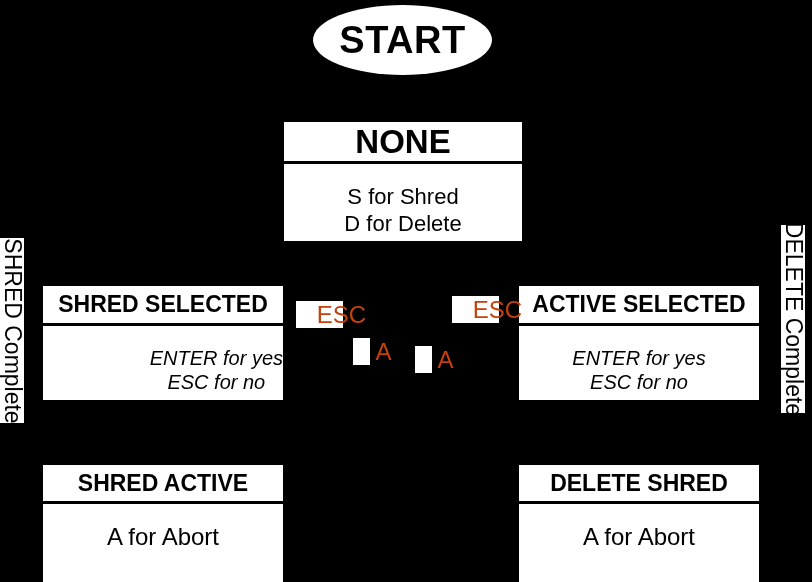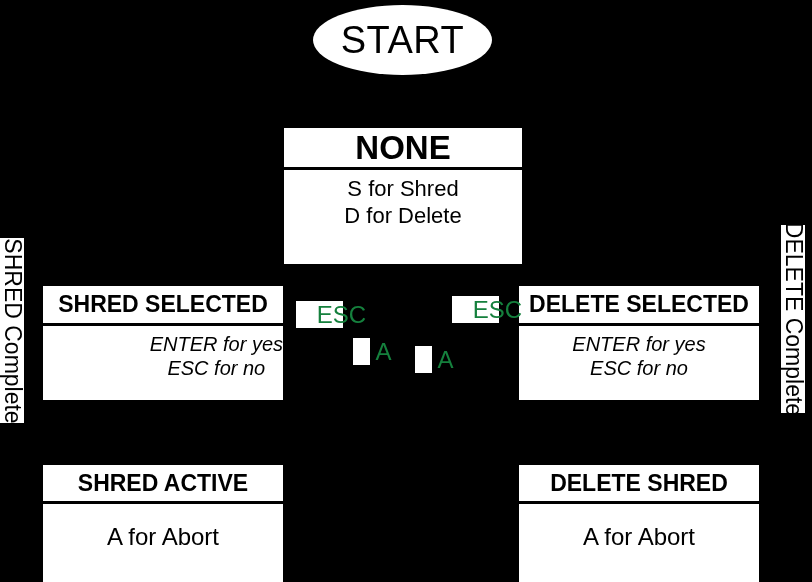--- a/index.html
+++ b/index.html
@@ -31,21 +31,21 @@
     position: absolute;
     background: #ffffff;
     border-radius: 50%;
     display: flex;
     align-items: center;
     justify-content: center;
     color: #000000;
   }
   .start-node .start-label {
     font-size: 38px;
-    font-weight: 400;
+    font-weight: 700;
     letter-spacing: 0.5px;
     line-height: 1;
     color: #000000;
   }
 
   
   .state-box {
     position: absolute;
     background: #ffffff;
     box-sizing: border-box;
@@ -69,21 +69,21 @@
   }
   .state-body {
     box-sizing: border-box;
     text-align: center;
     color: #000000;
     flex: 1;
     display: flex;
     flex-direction: column;
     align-items: center;
     justify-content: flex-start;
-    padding-top: 6px;
+    padding-top: 20px;
   }
   .state-body .body-line {
     display: block;
     line-height: 1.22;
     color: #000000;
   }
 
   
   .box-none .state-title-inner { font-size: 33px; }
   .box-none .body-line { font-size: 22px; }
@@ -102,21 +102,21 @@
     background: #ffffff;
     color: #000000;
     display: flex;
     align-items: center;
     justify-content: center;
     line-height: 1;
     white-space: nowrap;
   }
   .edge-label .edge-text {
     display: block;
-    color: #15803d;
+    color: #c2410c;
     margin-left: 44px;
   }
   .edge-esc .edge-text { font-size: 24px; }
   .edge-a .edge-text { font-size: 24px; }
 
   
   .edge-label-vertical {
     position: absolute;
     background: #ffffff;
     color: #000000;
@@ -136,21 +136,21 @@
 </style>
 </head>
 <body>
 
 <div class="canvas">
 
   <div class="start-node" style="left:313px; top:5px; width:179px; height:70px;">
     <span class="start-label">START</span>
   </div>
 
-  <div class="state-box box-none" style="left:284px; top:128px; width:238px; height:136px;">
+  <div class="state-box box-none" style="left:284px; top:122px; width:238px; height:119px;">
     <div class="state-title" style="height:42px;">
       <span class="state-title-inner">NONE</span>
     </div>
     <div class="state-body">
       <span class="body-line">S for Shred</span>
       <span class="body-line">D for Delete</span>
     </div>
   </div>
 
   <div class="state-box box-selected" style="left:43px; top:286px; width:240px; height:114px;align-items:flex-end;">
@@ -158,21 +158,21 @@
       <span class="state-title-inner">SHRED SELECTED</span>
     </div>
     <div class="state-body">
       <span class="body-line">ENTER for yes</span>
       <span class="body-line">ESC for no</span>
     </div>
   </div>
 
   <div class="state-box box-selected" style="left:519px; top:286px; width:240px; height:114px;">
     <div class="state-title" style="height:40px;">
-      <span class="state-title-inner">DELETE SELECTED</span>
+      <span class="state-title-inner">ACTIVE SELECTED</span>
     </div>
     <div class="state-body">
       <span class="body-line">ENTER for yes</span>
       <span class="body-line">ESC for no</span>
     </div>
   </div>
 
   <div class="state-box box-active" style="left:43px; top:465px; width:240px; height:120px;">
     <div class="state-title" style="height:39px;">
       <span class="state-title-inner">SHRED ACTIVE</span>

